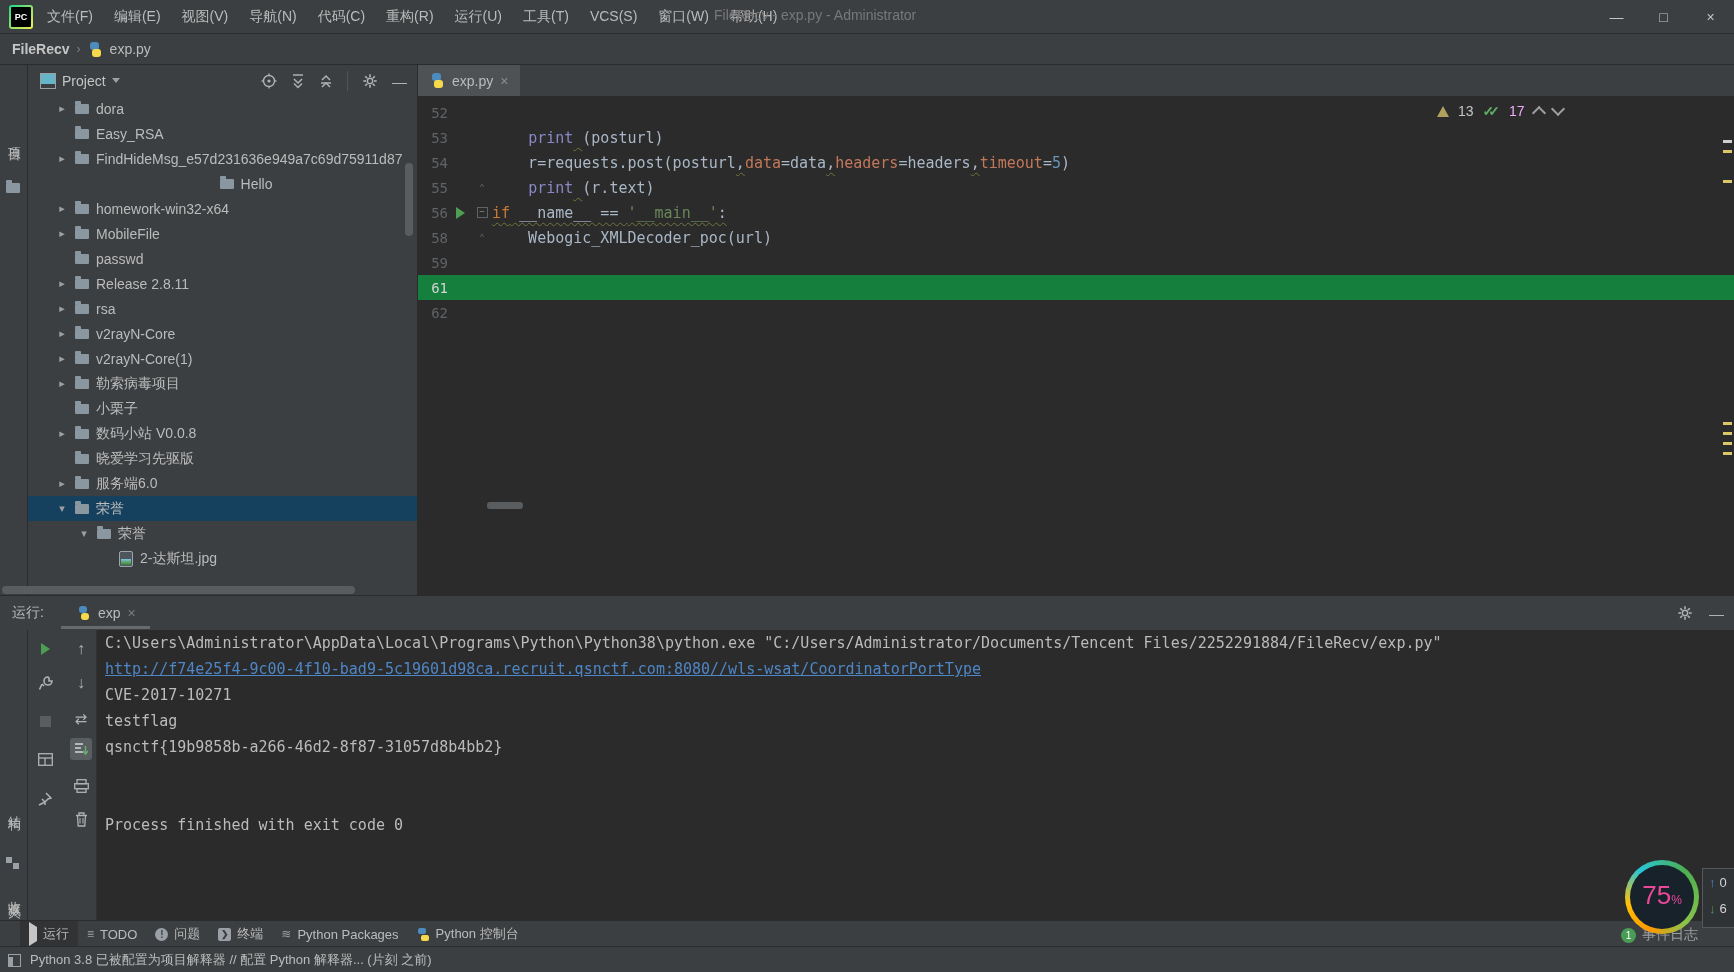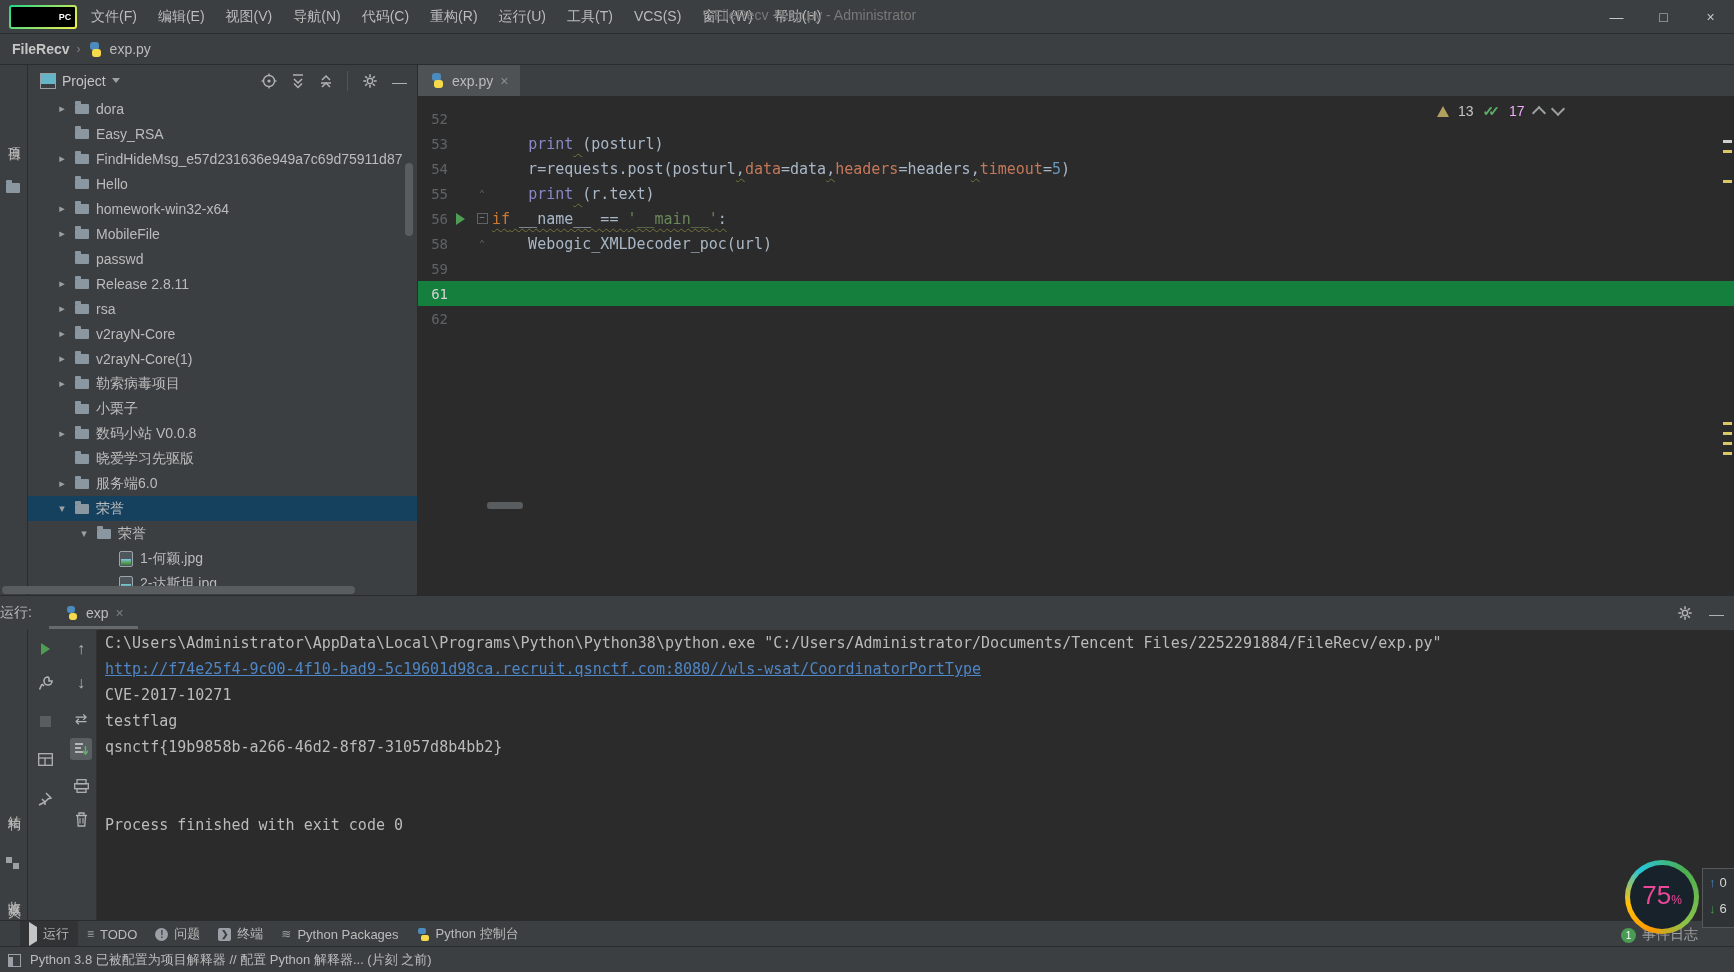--- a/index.html
+++ b/index.html
@@ -4,21 +4,21 @@
 <style>
   html,body{margin:0;padding:0;background:#2b2b2b;}
   body{width:1734px;height:972px;position:relative;overflow:hidden;
        font-family:"Liberation Sans",sans-serif;color:#bbbbbb;font-size:14px;
        -webkit-font-smoothing:antialiased;}
   .abs{position:absolute;}
   
   #titlebar{left:0;top:0;width:1734px;height:33px;background:#3c3f41;border-bottom:1px solid #292b2d;display:flex;align-items:center;}
   .pc-logo{width:20px;height:20px;margin:0 14px 0 9px;border-radius:3px;color:#fff;font-size:9px;font-weight:bold;
     display:flex;align-items:center;justify-content:center;
-    background:linear-gradient(#000,#000) padding-box,linear-gradient(135deg,#21d789,#f5ef4e) border-box;border:2px solid transparent;padding-left:44px;}
+    background:linear-gradient(#000,#000) padding-box,linear-gradient(135deg,#21d789,#f5ef4e) border-box;border:2px solid transparent;}
   #menus{display:flex;gap:21px;}
   .menu-item{color:#bbbbbb;cursor:default;}
   #win-title{position:absolute;left:714px;top:7px;color:#787878;}
   #win-btns{position:absolute;right:0;top:0;height:33px;display:flex;}
   .win-btn{width:47px;height:33px;display:flex;align-items:center;justify-content:center;color:#c5c5c5;font-size:14px;}
   
   #navbar{left:0;top:34px;width:1734px;height:30px;background:#3c3f41;border-bottom:1px solid #292b2d;display:flex;align-items:center;}
   #crumbs{display:flex;align-items:center;gap:7px;padding-left:12px;}
   .crumb-sep{color:#7d8084;font-size:12px;}
   #nav-right{position:absolute;right:60px;top:34px;height:30px;display:flex;align-items:center;gap:12px;}
@@ -44,21 +44,21 @@
   .tree-row.sel{background:#15415f;}
   .arrow{width:12px;text-align:center;color:#9da0a3;font-size:11px;flex:none;}
   .imgfile{width:12px;height:14px;border:1px solid #9aa5ad;border-radius:2px;position:relative;background:#4e565c;flex:none;}
   .imgfile:after{content:"";position:absolute;left:1px;right:1px;bottom:1px;height:6px;background:linear-gradient(180deg,#7ec4e8 0%,#58a05c 60%,#3a7a3e 100%);}
   #proj-vscroll{left:405px;top:163px;width:8px;height:73px;background:#5a5d5f;border-radius:4px;}
   #proj-hscroll{left:2px;top:586px;width:353px;height:8px;background:#5a5d5f;border-radius:4px;z-index:5;}
   
   #edtabs{left:418px;top:65px;width:1316px;height:31px;background:#3c3f41;}
   .edtab{position:absolute;left:0;top:0;height:31px;background:#4e5254;display:flex;align-items:center;gap:7px;padding:0 12px;color:#bbbbbb;}
   .tab-close{color:#8c8f91;font-size:14px;}
-  #editor{left:418px;top:96px;width:1316px;height:401px;background:#2b2b2b;font-family:"DejaVu Sans Mono",monospace;font-size:15px;margin-top:6px;}
+  #editor{left:418px;top:96px;width:1316px;height:401px;background:#2b2b2b;font-family:"DejaVu Sans Mono",monospace;font-size:15px;}
   .code-line{height:25px;display:flex;align-items:center;white-space:pre;}
   .code-line.cur{background:#15803d;}
   .lnum{width:30px;text-align:right;color:#606366;font-size:14px;flex:none;}
   .lnum.cur{color:#d4d4d4;}
   .runcol{width:24px;flex:none;display:flex;justify-content:center;}
   .foldcol{width:20px;flex:none;display:flex;justify-content:center;align-items:center;color:#606366;font-size:10px;}
   .runline{width:0;height:0;border-top:6px solid transparent;border-bottom:6px solid transparent;border-left:9px solid #4d9d53;}
   .foldbox{width:9px;height:9px;border:1px solid #606366;font-size:9px;line-height:7px;text-align:center;color:#8a8a8a;}
   .tk-d{color:#a9b7c6}.tk-k{color:#cc7832}.tk-s{color:#6a8759}.tk-b{color:#8888c6}.tk-n{color:#6897bb}.tk-a{color:#c4785a}
   .tk-u{color:#6a8759;text-decoration:underline;}
@@ -67,21 +67,21 @@
   .warn-tri{width:0;height:0;border-left:6px solid transparent;border-right:6px solid transparent;border-bottom:11px solid #b1a15e;}
   .chk{color:#5fad65;font-weight:bold;letter-spacing:-6px;margin-right:6px;}
   .chev{width:8px;height:8px;border-left:2px solid #9da0a3;border-bottom:2px solid #9da0a3;}
   .chev.up{transform:rotate(135deg);margin-top:4px;}
   .chev.down{transform:rotate(-45deg);margin-bottom:4px;}
   #ed-hscroll{left:487px;top:502px;width:36px;height:7px;background:#5a5d5f;border-radius:3px;}
   .stripe-mark{position:absolute;left:1723px;width:9px;height:3px;background:#d9c76a;z-index:3;}
   
   #run-top-border{left:0;top:595px;width:1734px;height:1px;background:#292b2d;}
   #run-head{left:0;top:596px;width:1734px;height:34px;background:#3c3f41;display:flex;align-items:center;}
-  #run-label{color:#bbbbbb;}
+  #run-label{padding-left:12px;color:#bbbbbb;}
   #run-tab{display:flex;align-items:center;gap:7px;margin-left:33px;position:relative;height:34px;}
   #run-tab-underline{position:absolute;left:-16px;bottom:1px;width:89px;height:3px;background:#666a6d;}
   #run-head-right{position:absolute;right:10px;display:flex;align-items:center;gap:16px;color:#afb1b3;}
   #run-toolbar{left:28px;top:630px;width:68px;height:290px;background:#3c3f41;}
   .rt-icon{position:absolute;width:22px;height:22px;display:flex;align-items:center;justify-content:center;color:#afb1b3;font-size:15px;}
   .rt-icon.on{background:#595e60;border-radius:3px;}
   #run-divider{left:96px;top:630px;width:1px;height:290px;background:#323232;}
   #console{left:105px;top:630px;width:1620px;height:290px;font-family:"DejaVu Sans Mono",monospace;font-size:15px;color:#bbbbbb;}
   .console-line{height:26px;display:flex;align-items:center;white-space:pre;}
   .console-link{color:#4e86c6;text-decoration:underline;}
@@ -252,21 +252,21 @@
       <div class="tree-row" style="padding-left: 28px;">
         <span class="arrow"></span>
         <span class="folder"></span>
         <span>Easy_RSA</span>
       </div>
       <div class="tree-row" style="padding-left: 28px;">
         <span class="arrow">▸</span>
         <span class="folder"></span>
         <span>FindHideMsg_e57d231636e949a7c69d75911d87</span>
       </div>
-      <div class="tree-row" style="padding-left: 28px;">
+      <div class="tree-row" style="padding-left: 28px; justify-content: center;">
         <span class="arrow"></span>
         <span class="folder"></span>
         <span>Hello</span>
       </div>
       <div class="tree-row" style="padding-left: 28px;">
         <span class="arrow">▸</span>
         <span class="folder"></span>
         <span>homework-win32-x64</span>
       </div>
       <div class="tree-row" style="padding-left: 28px;">
@@ -326,25 +326,20 @@
       </div>
       <div class="tree-row sel" style="padding-left: 28px;">
         <span class="arrow">▾</span>
         <span class="folder"></span>
         <span>荣誉</span>
       </div>
       <div class="tree-row" style="padding-left: 50px;">
         <span class="arrow">▾</span>
         <span class="folder"></span>
         <span>荣誉</span>
-      </div>
-      <div class="tree-row" style="padding-left: 72px;">
-        <span class="arrow"></span>
-        <span class="imgfile"></span>
-        <span>1-何颖.jpg</span>
       </div>
       <div class="tree-row" style="padding-left: 72px;">
         <span class="arrow"></span>
         <span class="imgfile"></span>
         <span>2-达斯坦.jpg</span>
       </div>
     </div>
 </div>
 <div id="proj-vscroll" class="abs"></div>
 <div id="proj-hscroll" class="abs"></div>

